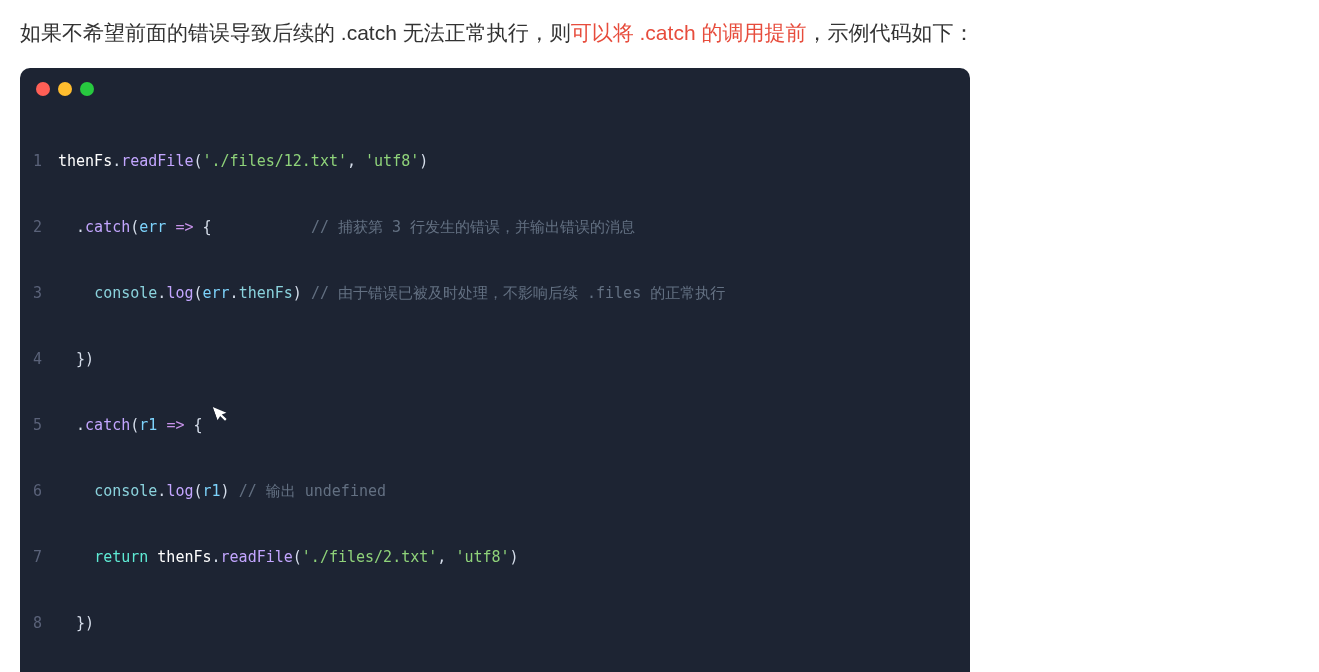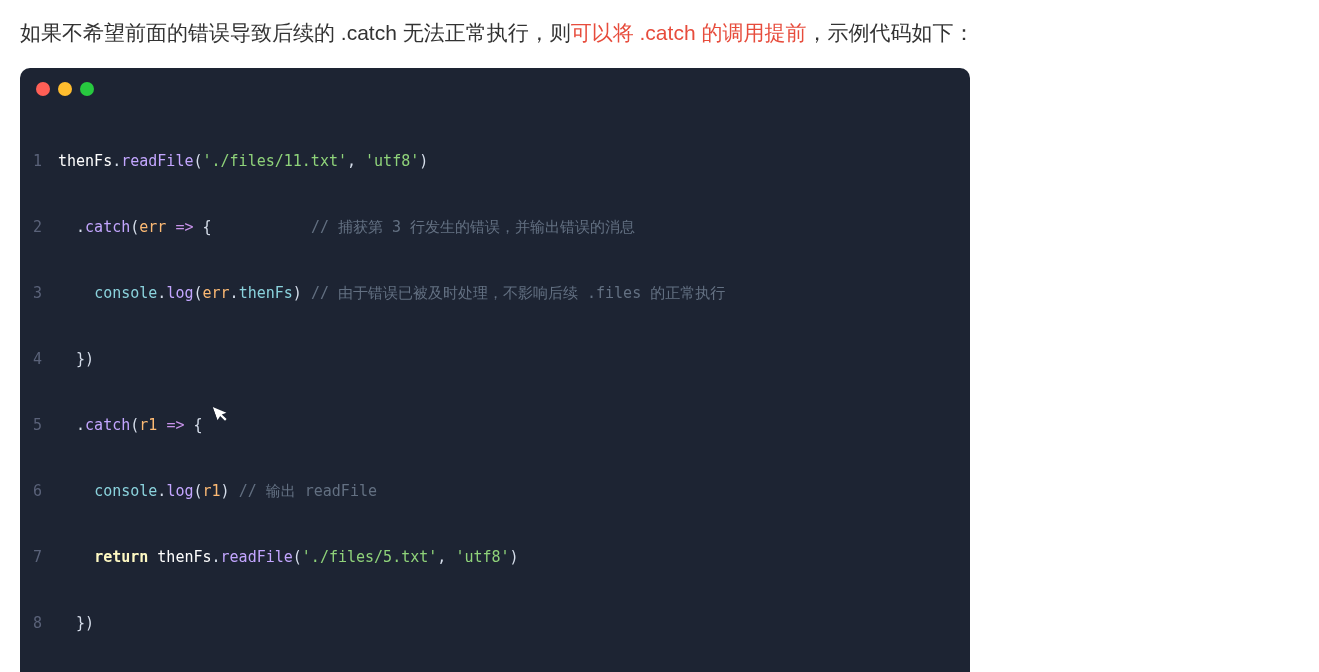--- a/index.html
+++ b/index.html
@@ -49,26 +49,26 @@
     text-align: right;
     color: #5a6279;
     user-select: none;
     flex-shrink: 0;
     padding-right: 16px;
   }
   .code { flex: 1; color: #d6deeb; }
   .c-var    { color: #ffffff; }
   .c-method { color: #c3a6ff; }
   .c-punct  { color: #d6deeb; }
-  .c-param  { color: #fdba74; text-align: center; }
+  .c-param  { color: #7dd3fc; text-align: center; }
   .c-arrow  { color: #c792ea; }
   .c-str    { color: #8fd37a; }
   .c-cmt    { color: #637082; }
   .c-obj    { color: #8bd3dd; }
-  .c-kw     { color: #fef9c3; font-weight: bold; }
+  .c-kw     { color: #5eead4; }
   .cursor-arrow {
     position: absolute;
     left: 196px;
     top: 336px;
     color: #ffffff;
     font-size: 16px;
     transform: rotate(-20deg);
   }
 </style>
 </head>
@@ -79,27 +79,27 @@
 </p>
 
 <div class="code-window">
   <div class="titlebar">
     <span class="dot red"></span>
     <span class="dot yellow"></span>
     <span class="dot green"></span>
   </div>
 
   <div class="code-body">
-<div class="line"><span class="ln">1</span><span class="code"><span class="c-var">thenFs</span><span class="c-punct">.</span><span class="c-method">readFile</span><span class="c-punct">(</span><span class="c-str">'./files/11.txt'</span><span class="c-punct">, </span><span class="c-str">'utf8'</span><span class="c-punct">)</span></span></div>
+<div class="line"><span class="ln">1</span><span class="code"><span class="c-var">thenFs</span><span class="c-punct">.</span><span class="c-method">readFile</span><span class="c-punct">(</span><span class="c-str">'./files/12.txt'</span><span class="c-punct">, </span><span class="c-str">'utf8'</span><span class="c-punct">)</span></span></div>
 <div class="line"><span class="ln">2</span><span class="code">  <span class="c-punct">.</span><span class="c-method">catch</span><span class="c-punct">(</span><span class="c-param">err</span> <span class="c-arrow">=&gt;</span> <span class="c-punct">{</span>           <span class="c-cmt">// 捕获第 3 行发生的错误，并输出错误的消息</span></span></div>
 <div class="line"><span class="ln">3</span><span class="code">    <span class="c-obj">console</span><span class="c-punct">.</span><span class="c-method">log</span><span class="c-punct">(</span><span class="c-param">err</span><span class="c-punct">.</span><span class="c-obj">thenFs</span><span class="c-punct">)</span> <span class="c-cmt">// 由于错误已被及时处理，不影响后续 .files 的正常执行</span></span></div>
 <div class="line"><span class="ln">4</span><span class="code">  <span class="c-punct">})</span></span></div>
 <div class="line"><span class="ln">5</span><span class="code">  <span class="c-punct">.</span><span class="c-method">catch</span><span class="c-punct">(</span><span class="c-param">r1</span> <span class="c-arrow">=&gt;</span> <span class="c-punct">{</span></span></div>
-<div class="line"><span class="ln">6</span><span class="code">    <span class="c-obj">console</span><span class="c-punct">.</span><span class="c-method">log</span><span class="c-punct">(</span><span class="c-param">r1</span><span class="c-punct">)</span> <span class="c-cmt">// 输出 readFile</span></span></div>
-<div class="line"><span class="ln">7</span><span class="code">    <span class="c-kw">return</span> <span class="c-var">thenFs</span><span class="c-punct">.</span><span class="c-method">readFile</span><span class="c-punct">(</span><span class="c-str">'./files/5.txt'</span><span class="c-punct">, </span><span class="c-str">'utf8'</span><span class="c-punct">)</span></span></div>
+<div class="line"><span class="ln">6</span><span class="code">    <span class="c-obj">console</span><span class="c-punct">.</span><span class="c-method">log</span><span class="c-punct">(</span><span class="c-param">r1</span><span class="c-punct">)</span> <span class="c-cmt">// 输出 undefined</span></span></div>
+<div class="line"><span class="ln">7</span><span class="code">    <span class="c-kw">return</span> <span class="c-var">thenFs</span><span class="c-punct">.</span><span class="c-method">readFile</span><span class="c-punct">(</span><span class="c-str">'./files/2.txt'</span><span class="c-punct">, </span><span class="c-str">'utf8'</span><span class="c-punct">)</span></span></div>
 <div class="line"><span class="ln">8</span><span class="code">  <span class="c-punct">})</span></span></div>
 
 
 
 
 
 
 
   </div>
 

